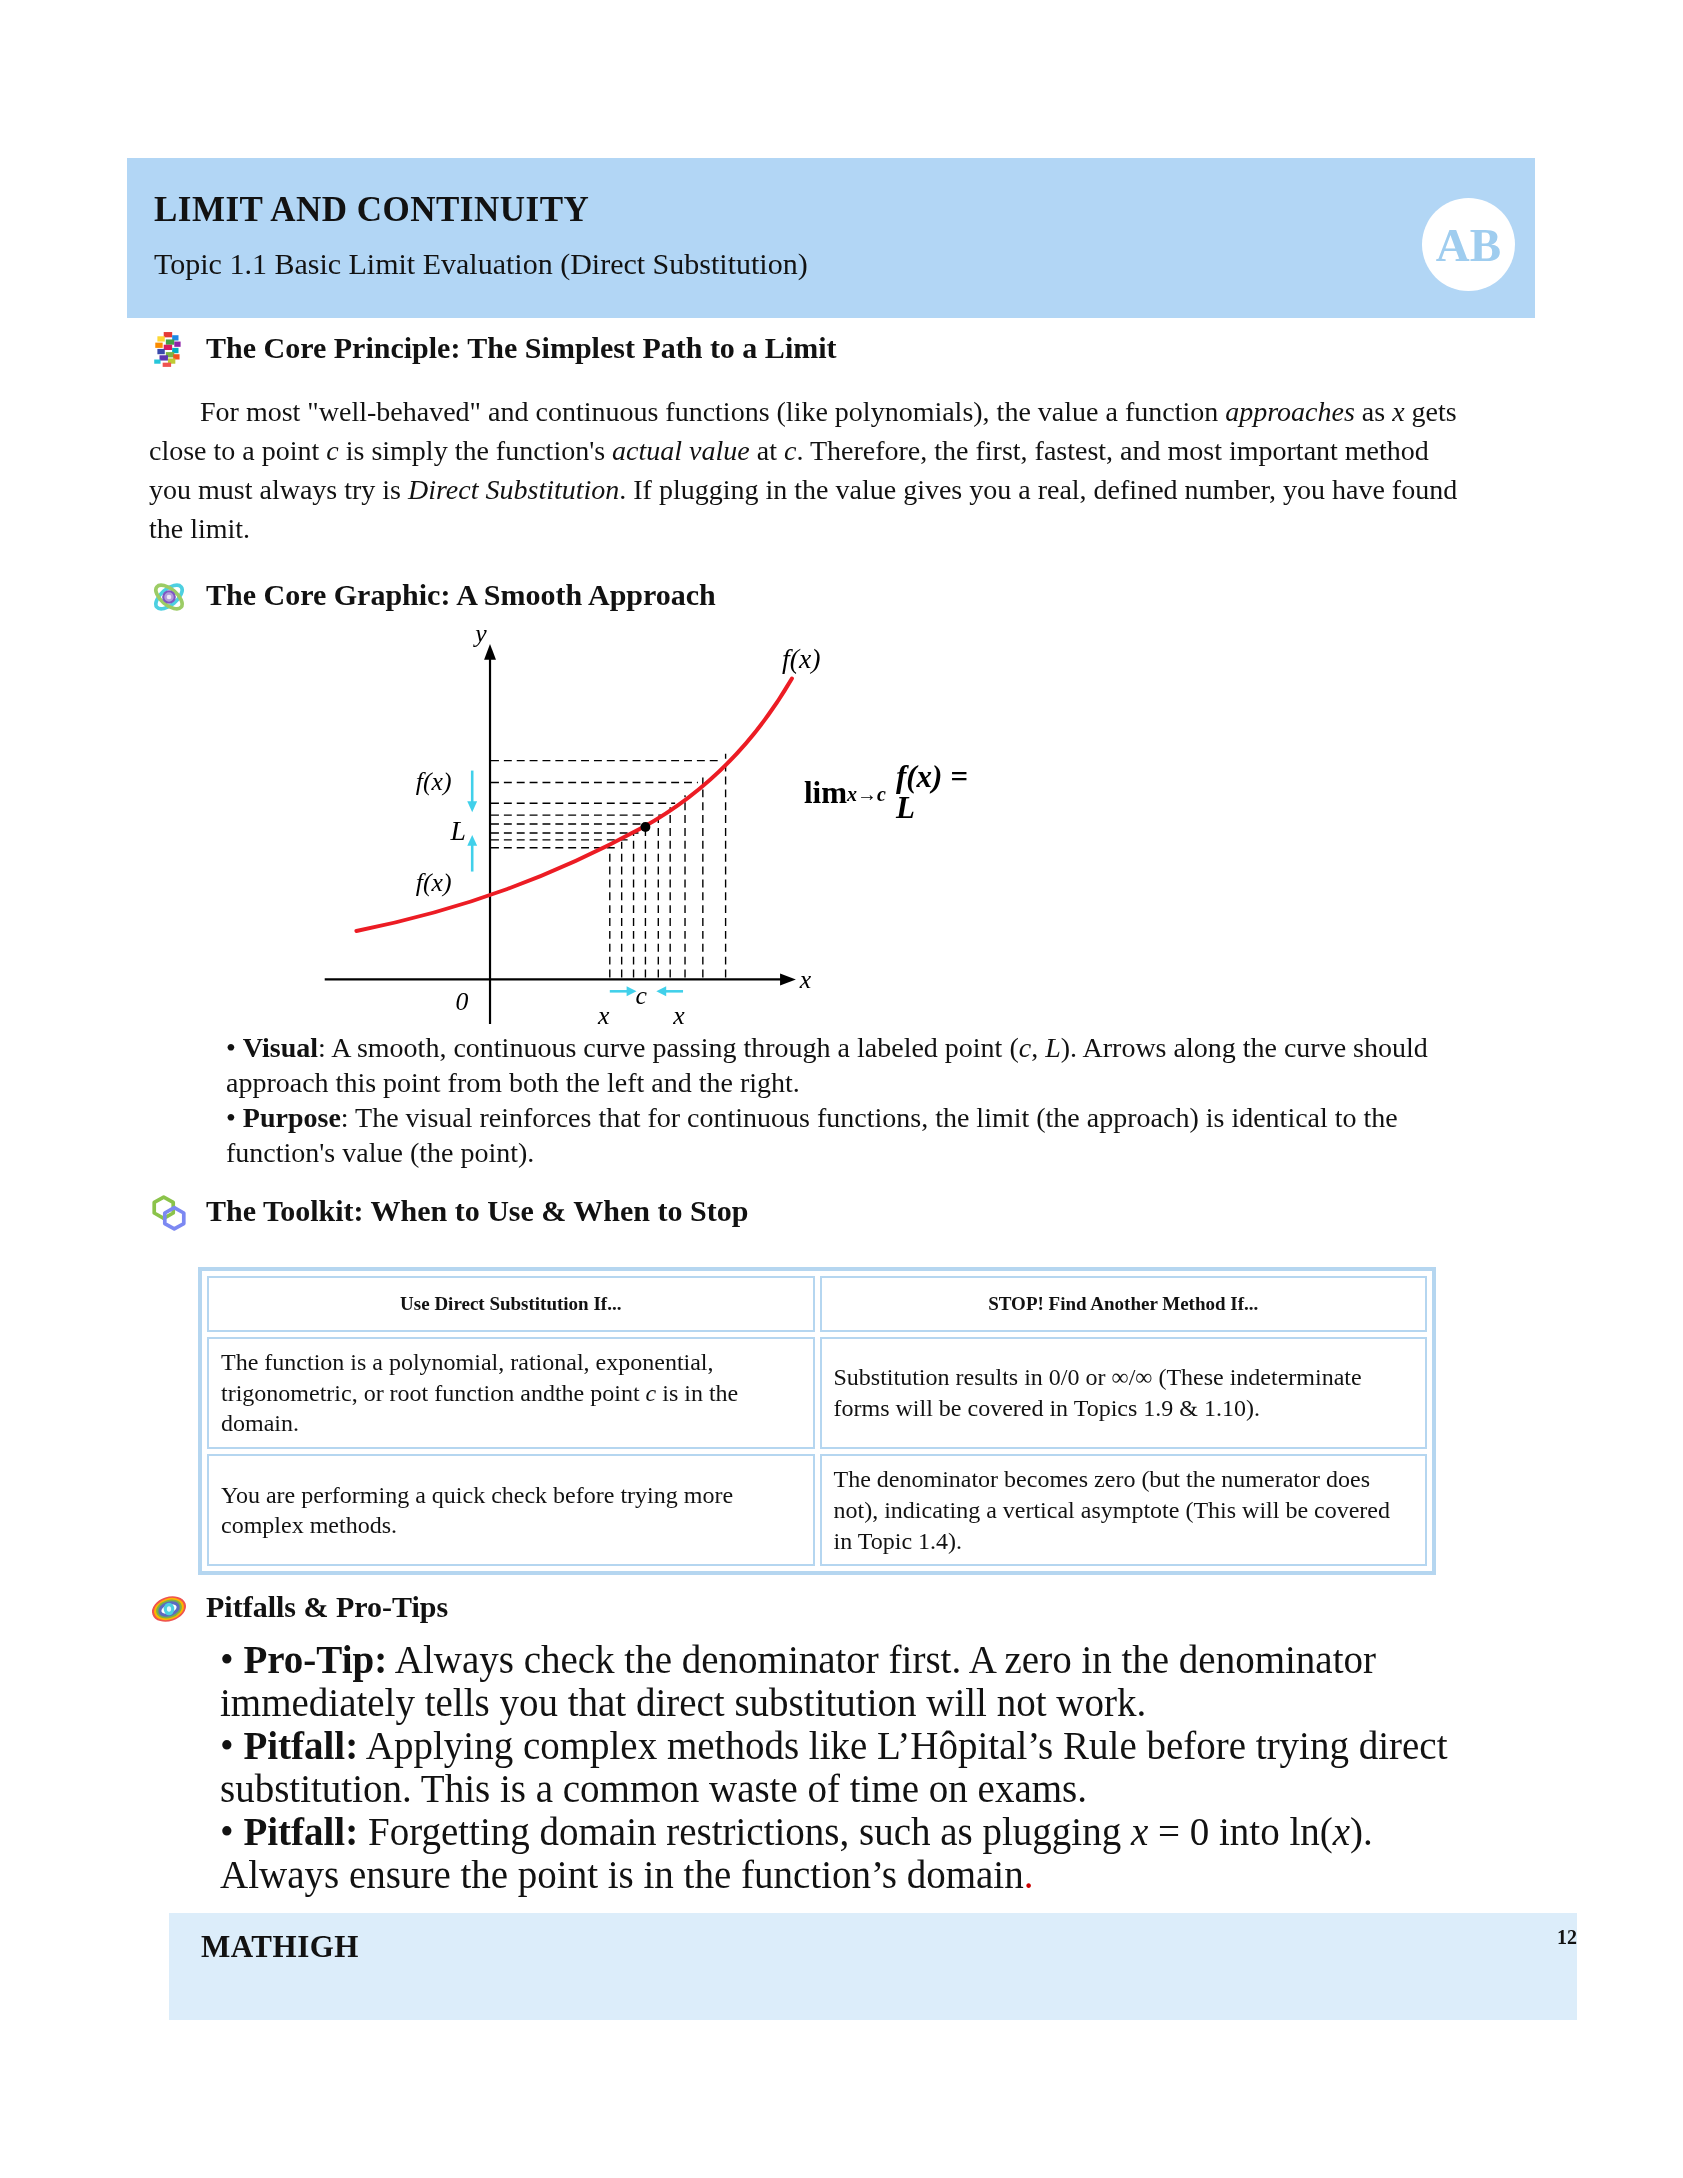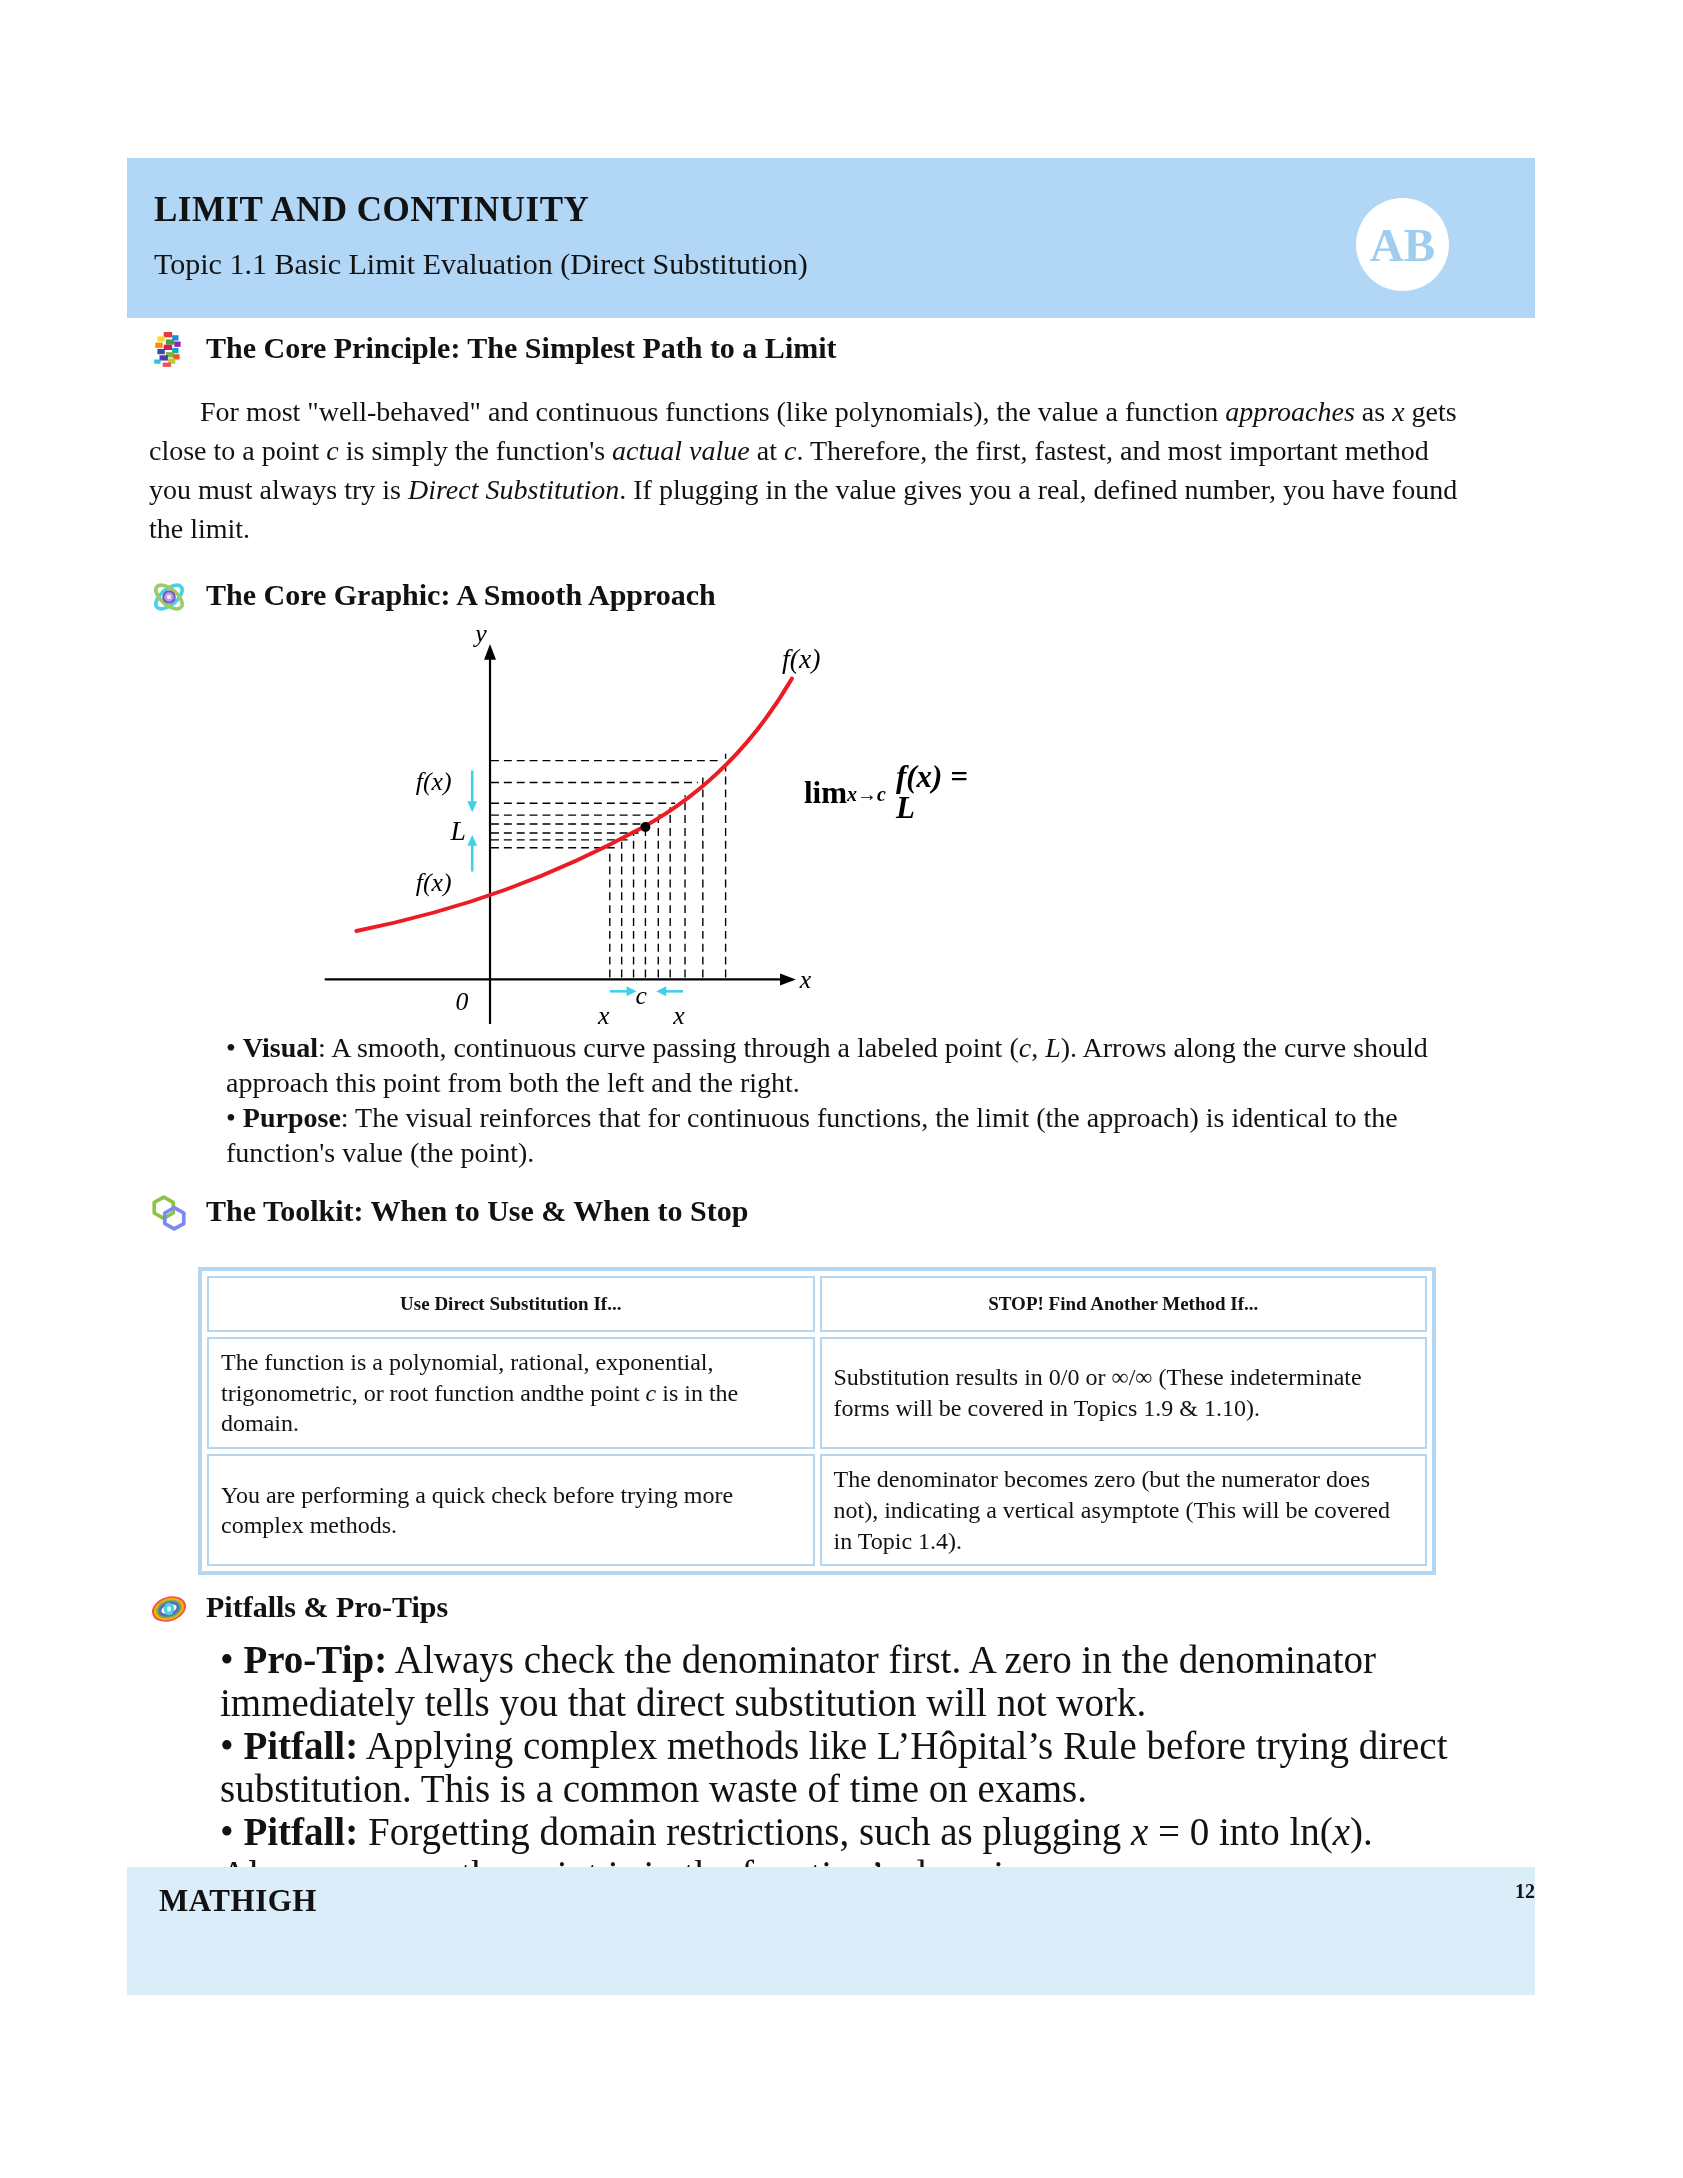--- a/index.html
+++ b/index.html
@@ -5,21 +5,21 @@
   html,body { margin:0; padding:0; }
   body {
     width:1683px; height:2178px; background:#ffffff;
     font-family:"Liberation Serif", serif; color:#121212;
     position:relative; overflow:hidden;
   }
   .band { position:absolute; left:127px; width:1408px; }
   .header-band { top:158px; height:160px; background:#b2d6f5; }
   .header-title { position:absolute; left:27px; top:32px; font-weight:bold; font-size:35px; letter-spacing:0.5px; }
   .header-subtitle { position:absolute; left:27px; top:89px; font-size:30px; }
-  .badge { position:absolute; left:1229px; top:40px; width:93px; height:93px; border-radius:50%;
+  .badge { position:absolute; left:1295px; top:40px; width:93px; height:93px; border-radius:50%;
     background:#fff; display:flex; align-items:center; justify-content:center;
     font-weight:bold; font-size:47px; color:#9fcdef; }
 
   .sec-h { position:absolute; left:150px; display:flex; gap:18px;
     font-weight:bold; font-size:30px; }
   .sec-h svg { width:38px; height:38px; flex:0 0 auto; }
   #h1 { top:331px; } #h2 { top:578px; } #h3 { top:1194px; } #h4 { top:1590px; }
 
   .para { position:absolute; left:149px; top:392px; width:1319px;
     font-size:28px; line-height:39px; text-indent:51px; }
@@ -39,21 +39,21 @@
 
   .blist { position:absolute; }
   #blist1 { left:226px; top:1030px; width:1249px; font-size:28px; line-height:35px; }
   #blist2 { left:220px; top:1638px; width:1255px; font-size:39px; line-height:43px; }
 
   .tablewrap { position:absolute; left:198px; top:1267px; width:1238px; }
   table { width:100%; border-collapse:separate; border-spacing:5px; border:4px solid #b5d6f0; background:#fff; }
   th { font-size:19px; font-weight:bold; text-align:center; padding:15px 8px; border:2px solid #b5d6f0; }
   td { font-size:24px; padding:8px 12px; border:2px solid #b5d6f0; line-height:1.28; vertical-align:middle; }
 
-  .footer-band { top:1867px; height:128px; background:#dcedfa; }
+  .footer-band { top:1913px; height:107px; background:#dcedfa;margin-left:42px; }
   .brand { position:absolute; left:32px; top:16px; font-weight:bold; font-size:31px; letter-spacing:0.5px; }
   .pagenum { position:absolute; left:0; right:0; top:13px; text-align:right; font-weight:bold; font-size:20px; }
 </style>
 </head>
 <body>
 
 <div class="page">
 
   <div class="band header-band">
     <div class="header-title">LIMIT AND CONTINUITY</div>

